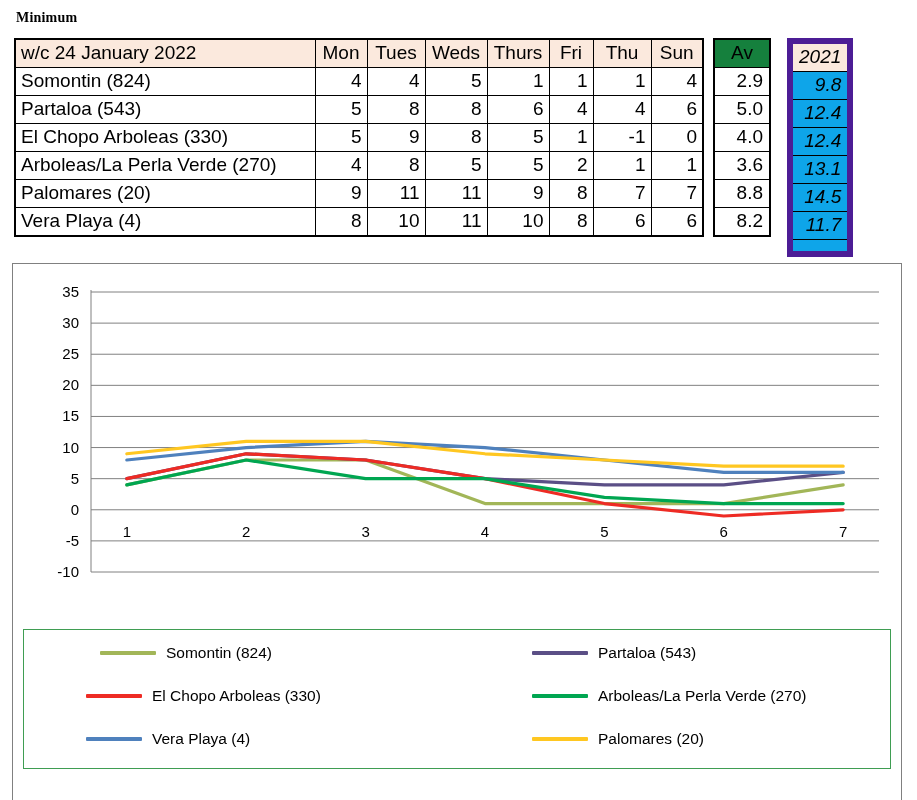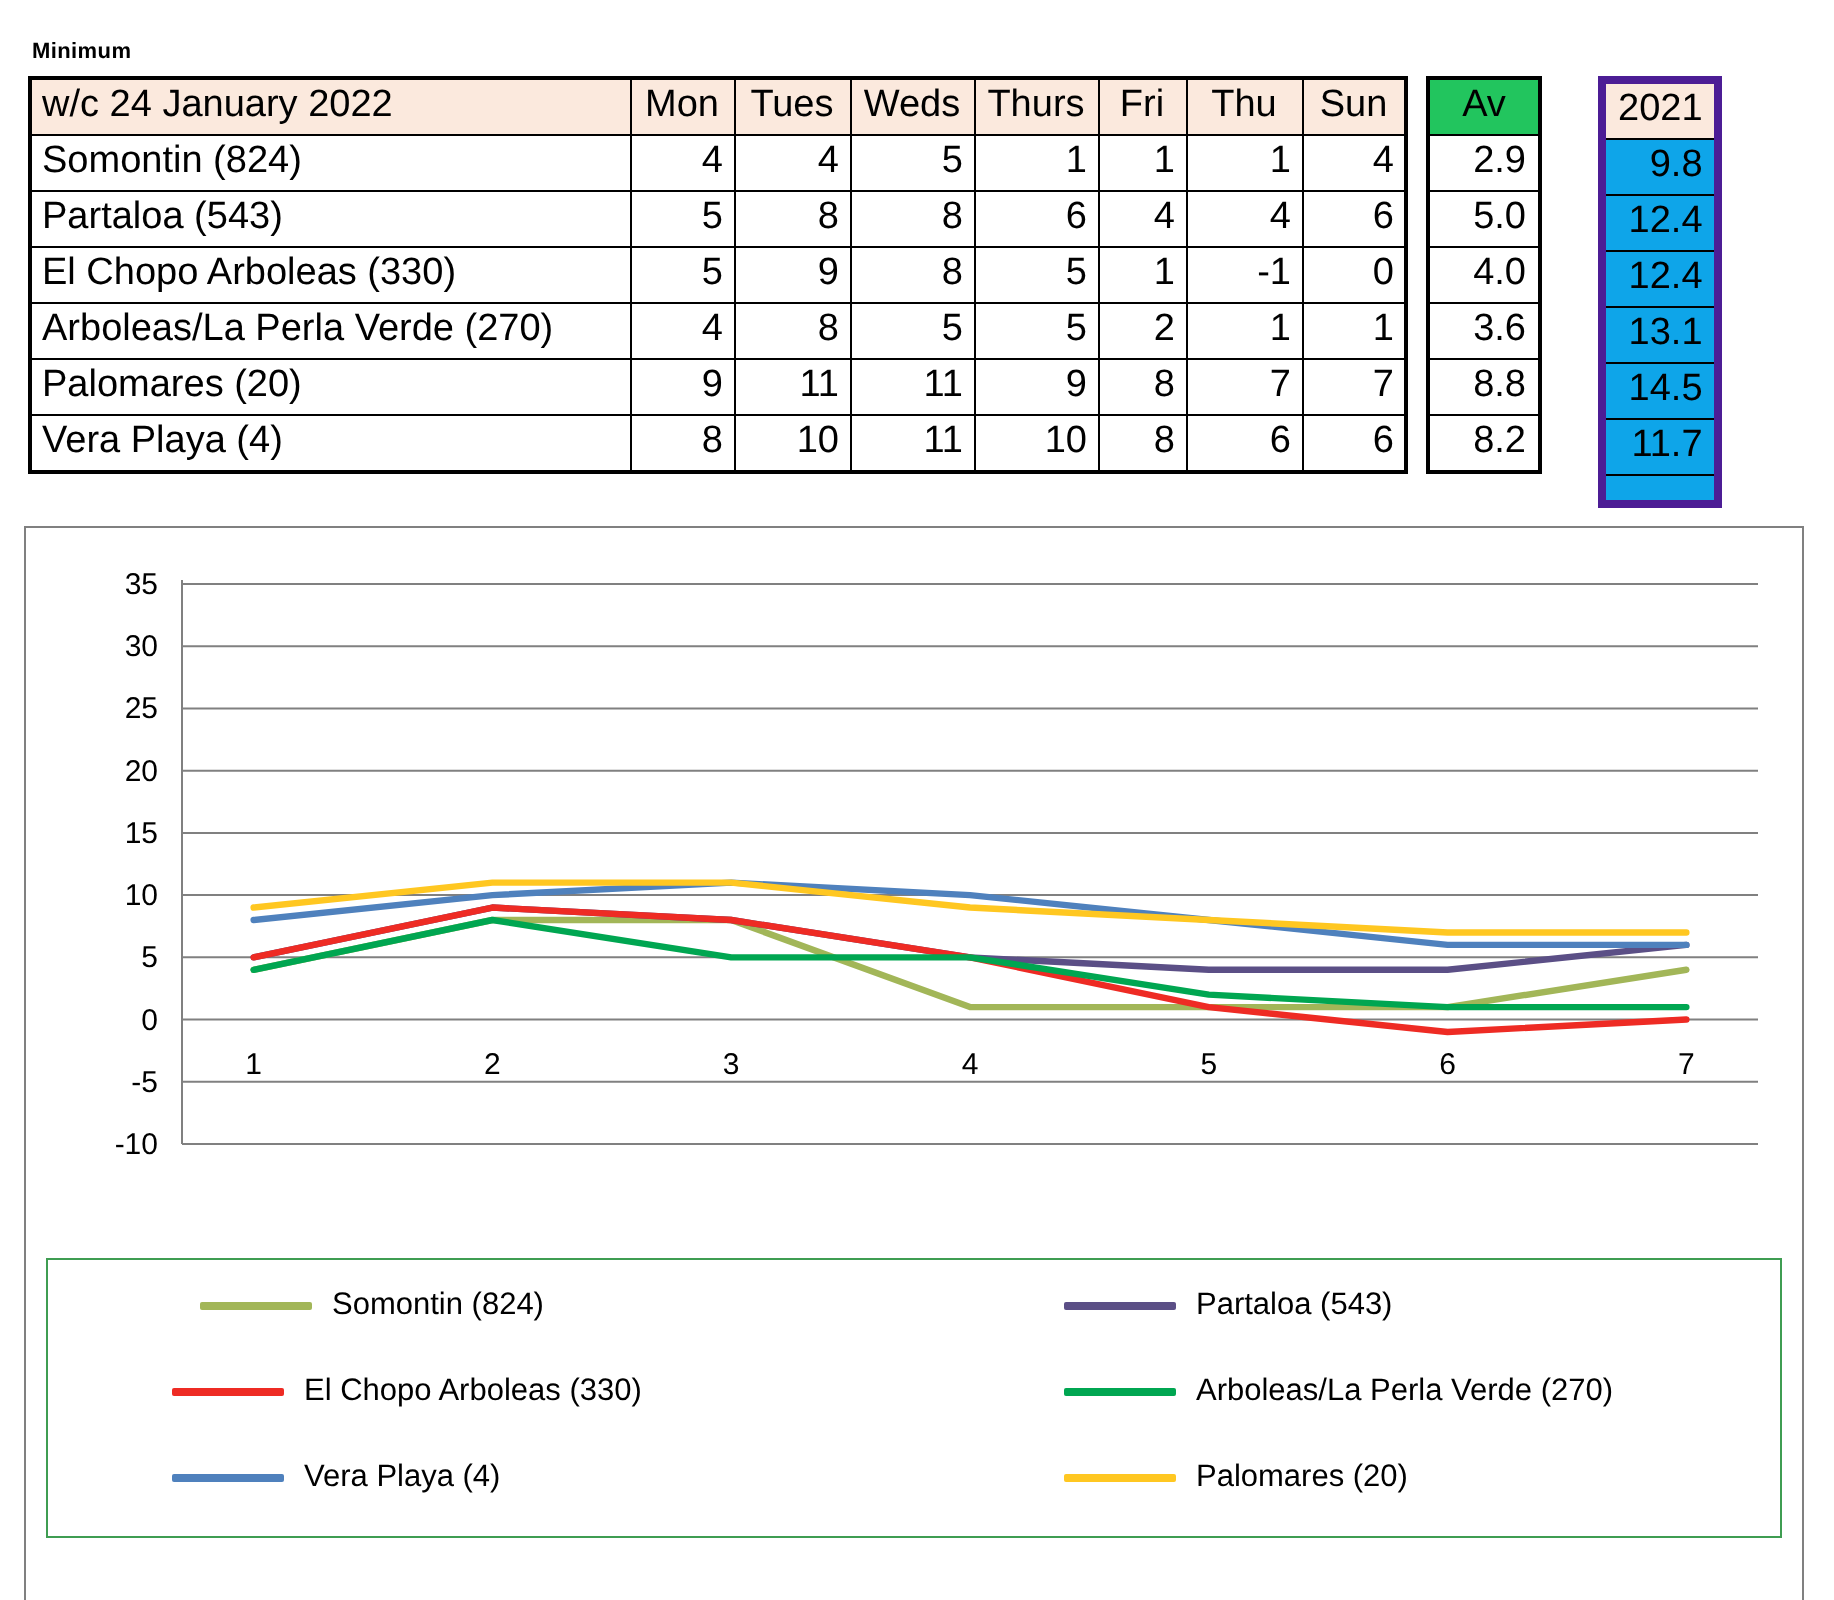--- a/index.html
+++ b/index.html
@@ -17,24 +17,25 @@
   }
   .page {
     position: relative;
     width: 917px;
     height: 800px;
   }
   
   .title {
     position: absolute;
     left: 16px;
-    top: 20px;
-    font-size: 11px;
+    top: 10px;
+    font-size: 14px;
     font-weight: bold;
     letter-spacing: 0.2px;
+    font-family: Liberation Serif, serif;
   }
   
   .table-wrap {
     position: absolute;
     left: 14px;
     top: 38px;
     display: flex;
     align-items: flex-start;
   }
   table {
@@ -86,28 +87,29 @@
   table.av-table td {
     border: 1px solid #000;
     padding: 2px 6px 3px 6px;
     height: 23px;
     box-sizing: border-box;
     text-align: right;
     width: 56px;
     background: #ffffff;
   }
   table.av-table td.hdr {
-    background: #22c55e;
+    background: #15803d;
     text-align: center;
     margin-left: 24px;
   }
   
   table.y-table {
-    border: 4px solid #4c1d95;
-    margin-left: 28px;
+    border: 6px solid #4c1d95;
+    margin-left: 16px;
+    font-style: italic;
   }
   table.y-table td {
     border: 1px solid #000;
     padding: 2px 6px 3px 6px;
     height: 23px;
     box-sizing: border-box;
     text-align: right;
     width: 56px;
     background: #0ea5e9;
   }

